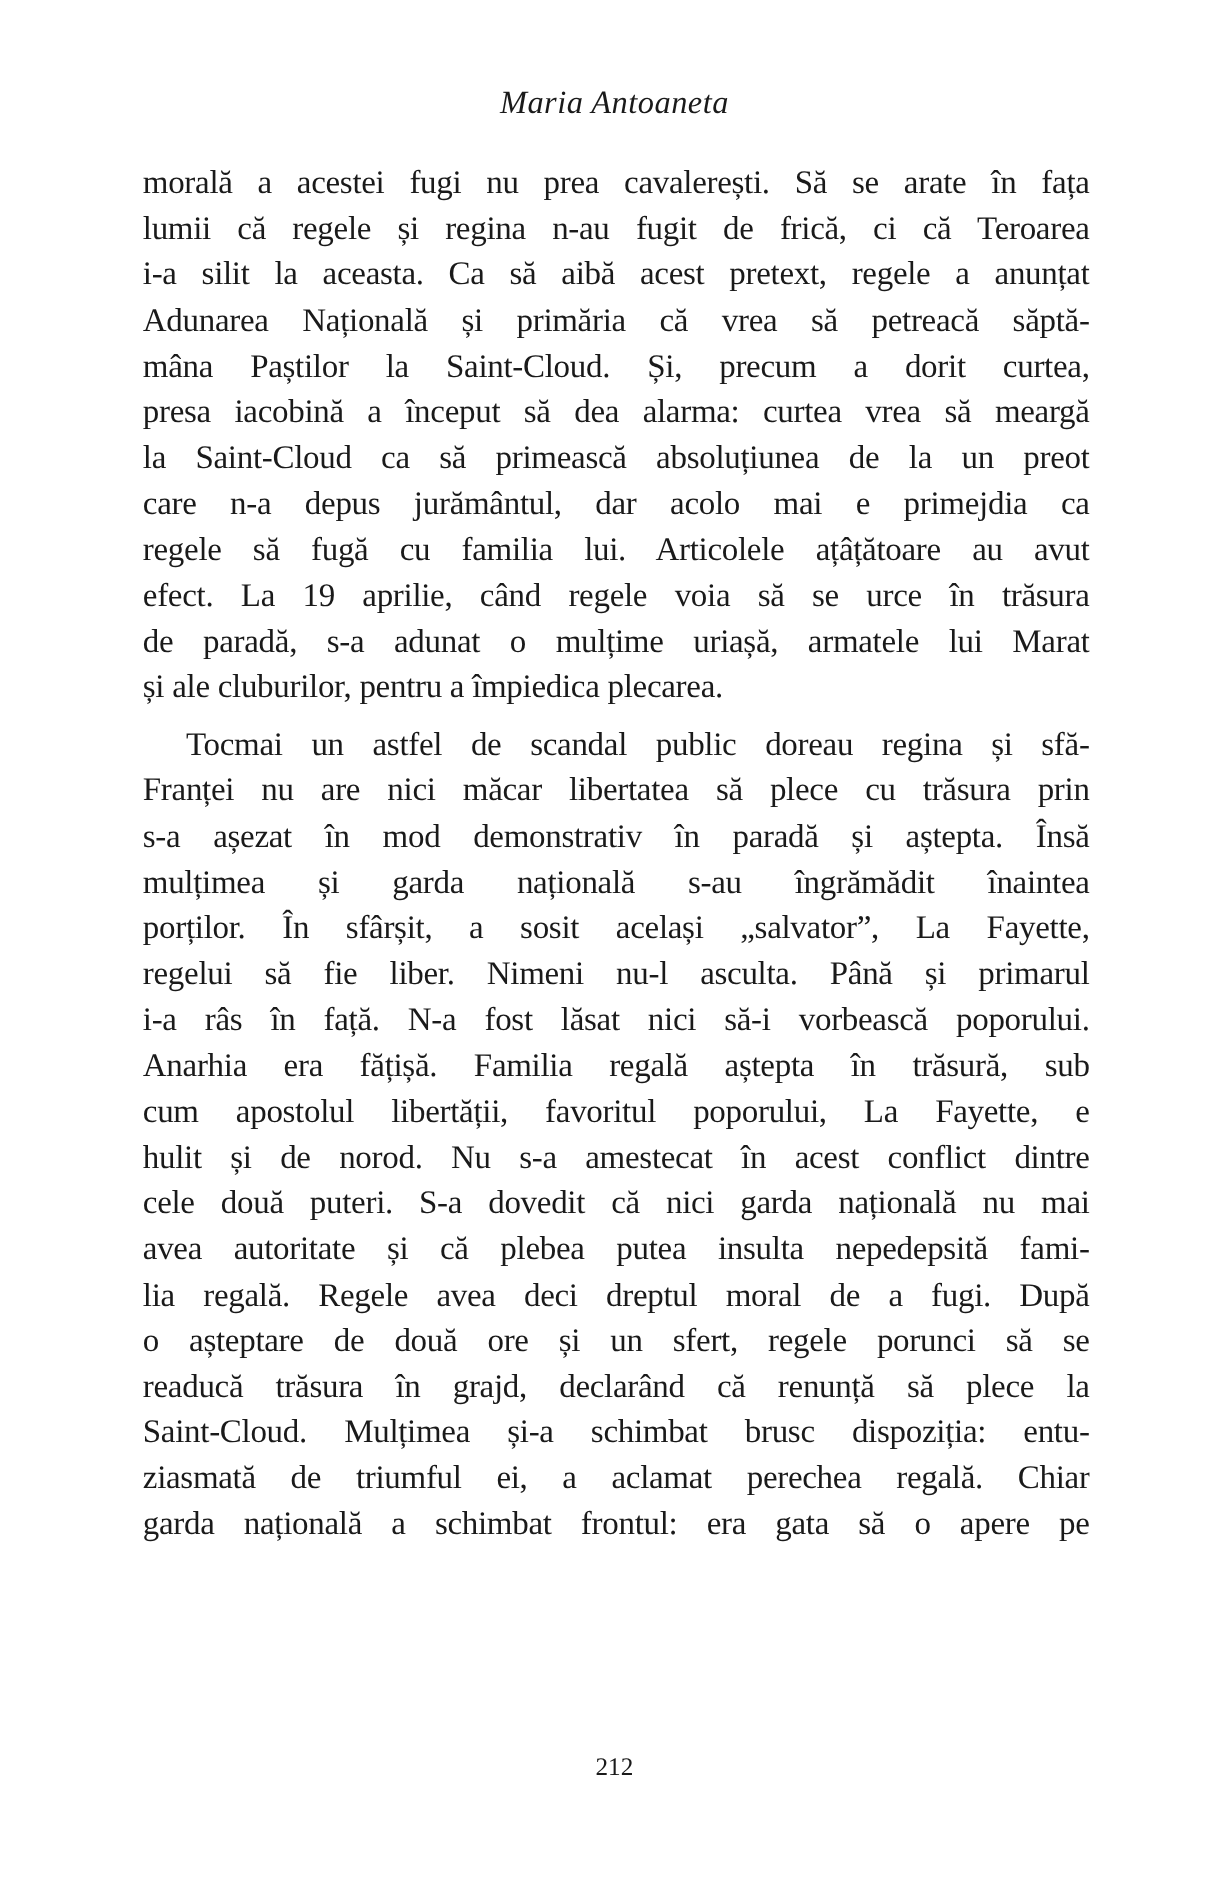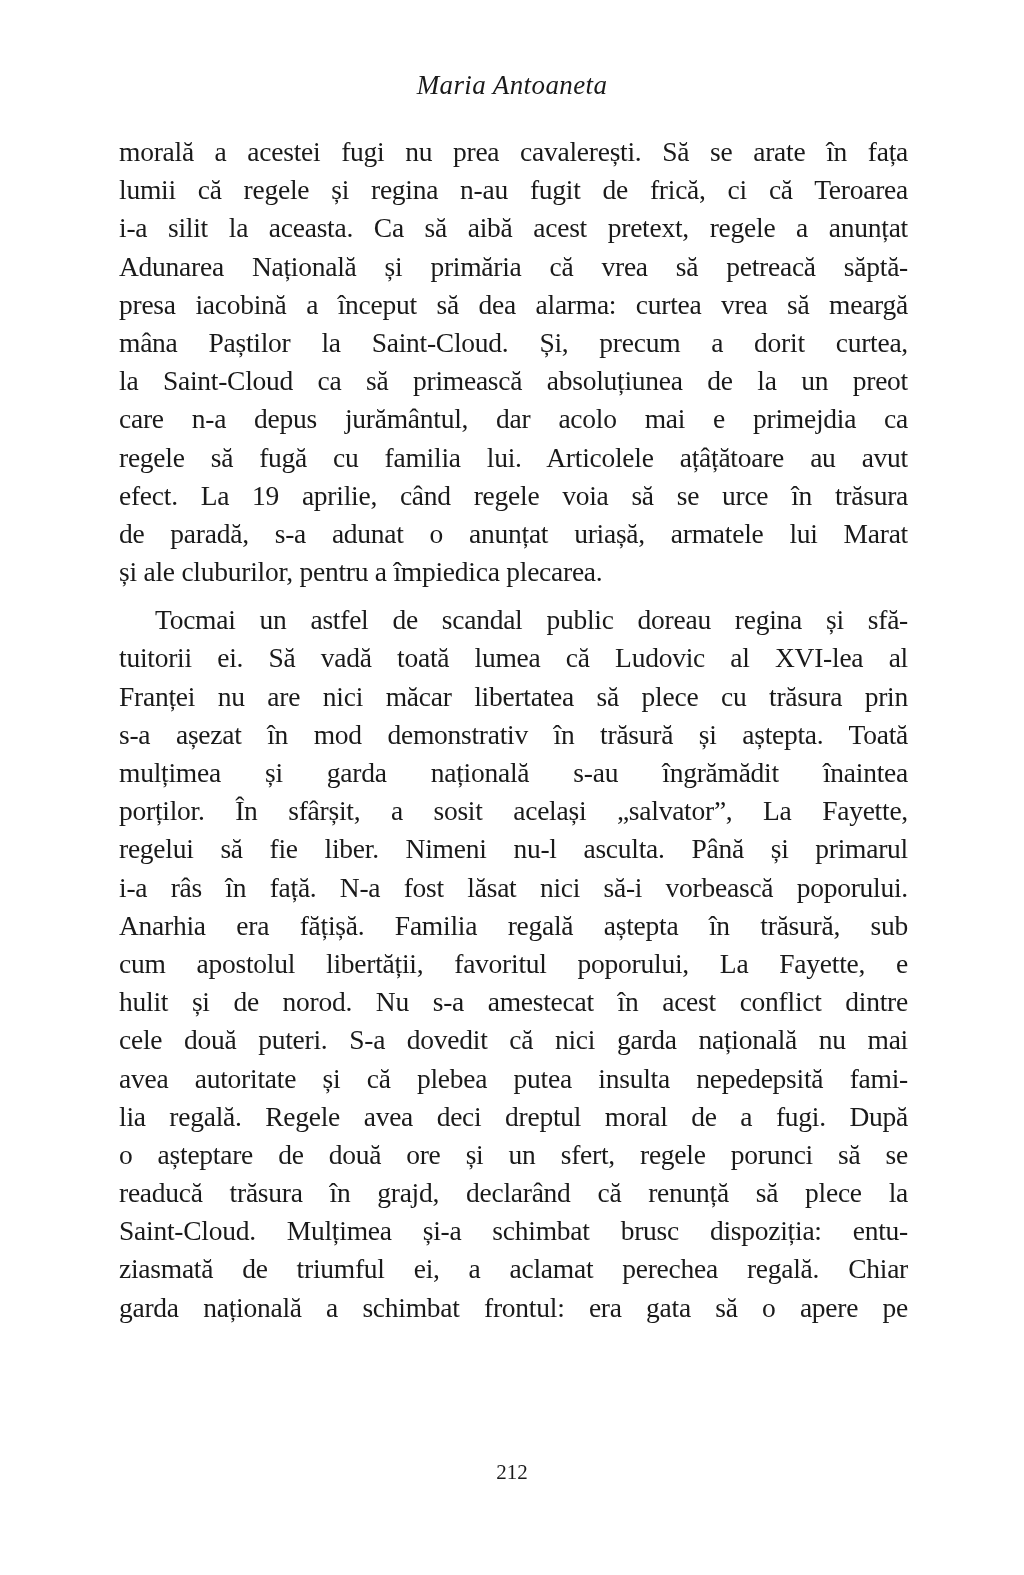--- a/index.html
+++ b/index.html
@@ -71,32 +71,31 @@
 <body>
 
 <div class="page">
   <div class="running-header">Maria Antoaneta</div>
 
   <div class="body-text">
       <div class="line">morală a acestei fugi nu prea cavalerești. Să se arate în fața</div>
       <div class="line">lumii că regele și regina n-au fugit de frică, ci că Teroarea</div>
       <div class="line">i-a silit la aceasta. Ca să aibă acest pretext, regele a anunțat</div>
       <div class="line">Adunarea Națională și primăria că vrea să petreacă săptă-</div>
+      <div class="line">mâna Paștilor la Saint-Cloud. Și, precum a dorit curtea,</div>
       <div class="line">presa iacobină a început să dea alarma: curtea vrea să meargă</div>
-      <div class="line">mâna Paștilor la Saint-Cloud. Și, precum a dorit curtea,</div>
       <div class="line">la Saint-Cloud ca să primească absoluțiunea de la un preot</div>
       <div class="line">care n-a depus jurământul, dar acolo mai e primejdia ca</div>
       <div class="line">regele să fugă cu familia lui. Articolele ațâțătoare au avut</div>
       <div class="line">efect. La 19 aprilie, când regele voia să se urce în trăsura</div>
-      <div class="line">de paradă, s-a adunat o anunțat uriașă, armatele lui Marat</div>
+      <div class="line">de paradă, s-a adunat o mulțime uriașă, armatele lui Marat</div>
       <div class="line para-end">și ale cluburilor, pentru a împiedica plecarea.</div>
       <div class="line indent">Tocmai un astfel de scandal public doreau regina și sfă-</div>
-      <div class="line">tuitorii ei. Să vadă toată lumea că Ludovic al XVI-lea al</div>
       <div class="line">Franței nu are nici măcar libertatea să plece cu trăsura prin</div>
-      <div class="line">s-a așezat în mod demonstrativ în trăsură și aștepta. Toată</div>
+      <div class="line">s-a așezat în mod demonstrativ în paradă și aștepta. Însă</div>
       <div class="line">mulțimea și garda națională s-au îngrămădit înaintea</div>
       <div class="line">porților. În sfârșit, a sosit același „salvator”, La Fayette,</div>
       <div class="line">regelui să fie liber. Nimeni nu-l asculta. Până și primarul</div>
       <div class="line">i-a râs în față. N-a fost lăsat nici să-i vorbească poporului.</div>
       <div class="line">Anarhia era fățișă. Familia regală aștepta în trăsură, sub</div>
       <div class="line">cum apostolul libertății, favoritul poporului, La Fayette, e</div>
       <div class="line">hulit și de norod. Nu s-a amestecat în acest conflict dintre</div>
       <div class="line">cele două puteri. S-a dovedit că nici garda națională nu mai</div>
       <div class="line">avea autoritate și că plebea putea insulta nepedepsită fami-</div>
       <div class="line">lia regală. Regele avea deci dreptul moral de a fugi. După</div>

